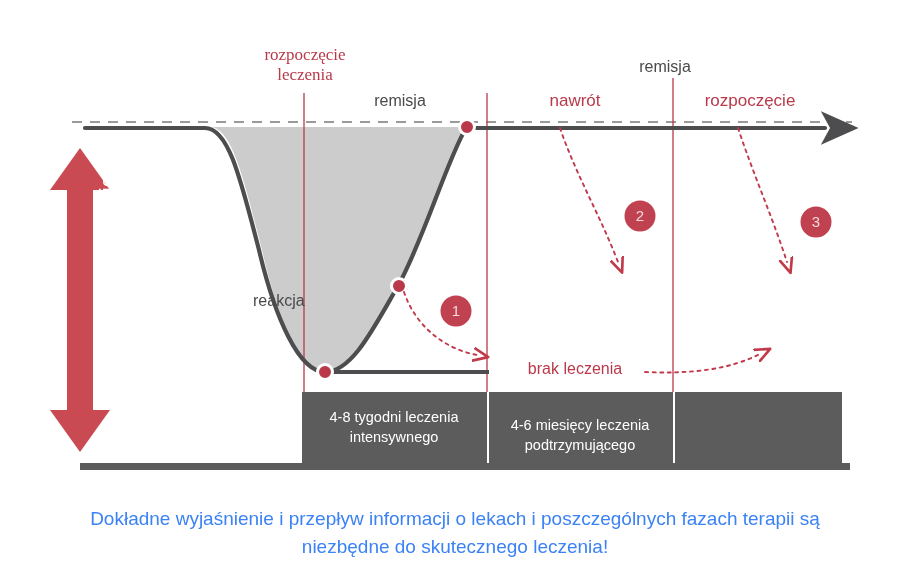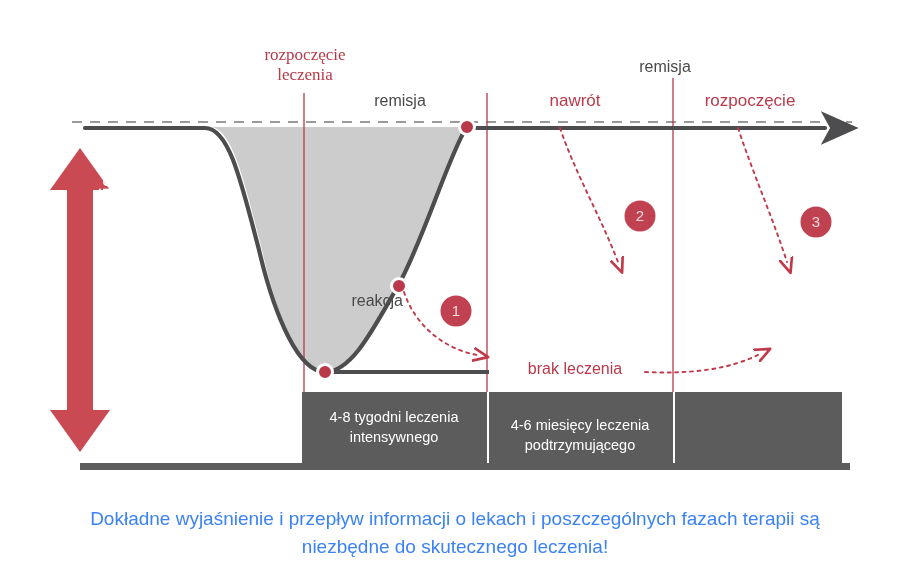--- a/index.html
+++ b/index.html
@@ -70,25 +70,25 @@
     text-align: center;
   }
   #label-recurrence {
     left: 630px;
     top: 91px;
     width: 240px;
     font-size: 17px;
     text-align: center;
   }
   #label-reaction {
-    left: 283px;
+    left: 253px;
     top: 292px;
     width: 120px;
     font-size: 16px;
-    text-align: right;
+    text-align: left;
   }
   #label-no-treatment {
     left: 500px;
     top: 360px;
     width: 150px;
     font-size: 16px;
     text-align: center;
   }
   .axis-word {
     position: absolute;

